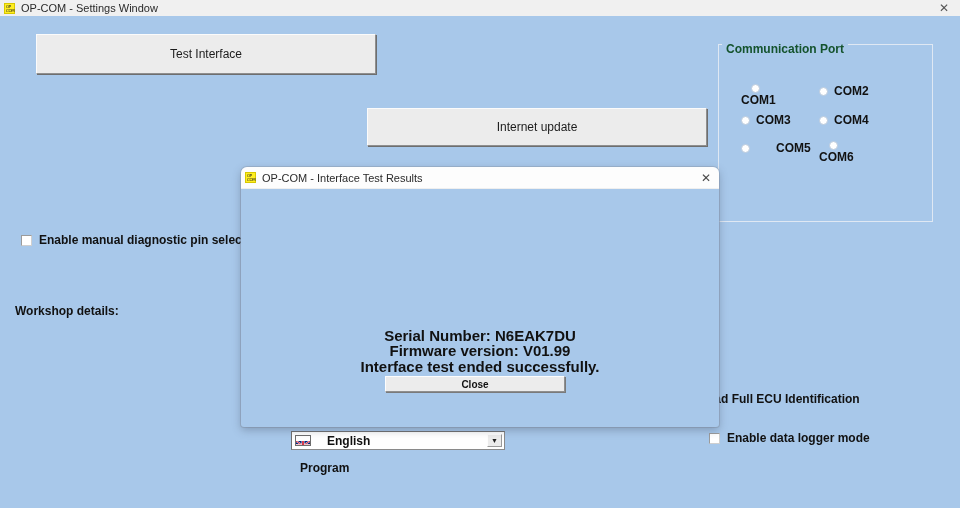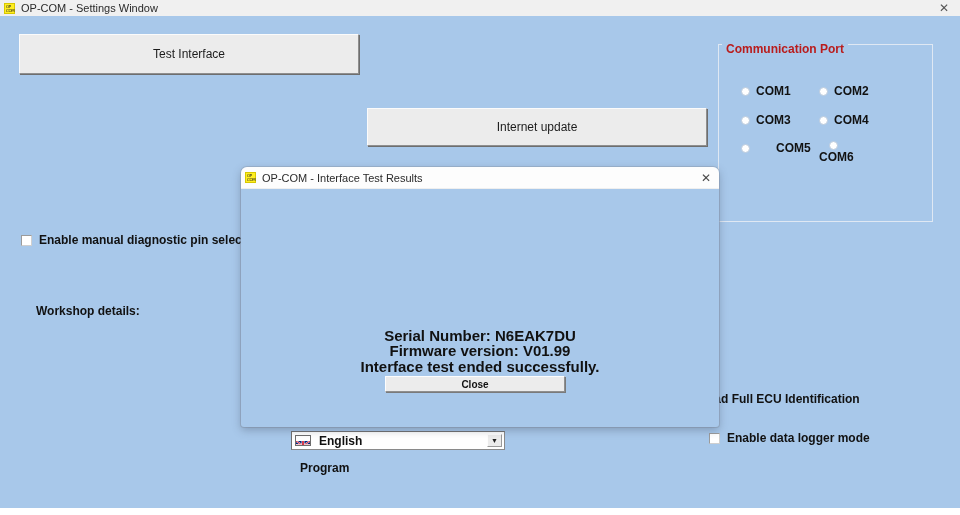--- a/index.html
+++ b/index.html
@@ -93,21 +93,21 @@
     box-shadow: 1px 1px 0 #6e6e6e;
     display: flex;
     align-items: center;
     justify-content: center;
     font-size: 12px;
     color: #1c1c1c;
     box-sizing: border-box;
     cursor: default;
   }
 
-  #test-interface-btn { left: 19px; top: 18px; width: 340px; height: 40px; }
+  #test-interface-btn { left: 36px; top: 18px; width: 340px; height: 40px; }
   #internet-update-btn { left: 367px; top: 92px; width: 340px; height: 38px; }
   #save-config-btn {
     left: 350px; top: 444px; width: 242px; height: 43px;
     font-size: 13px;
   }
 
   
   .cb-row {
     position: absolute;
     display: flex;
@@ -132,60 +132,60 @@
   #cb-datalogger { left: 681px; top: 415px; padding-left: 28px; }
 
   
   .label-static {
     position: absolute;
     font-size: 12px;
     font-weight: bold;
     color: #111;
     white-space: nowrap;
   }
-  #workshop-label { left: 36px; top: 288px; }
+  #workshop-label { left: 15px; top: 288px; }
   #program-label  { left: 300px; top: 445px; }
 
   
   #comm-port-group {
     position: absolute;
     left: 718px; top: 28px;
     width: 215px; height: 178px;
     border: 1px solid #dfe8f3;
     box-sizing: border-box;
   }
   #comm-port-legend {
     position: absolute;
     left: 722px; top: 26px;
     background: #a8c8ea;
     padding: 0 4px;
     font-size: 12px;
     font-weight: bold;
-    color: #b91c1c;
+    color: #14532d;
     white-space: nowrap;
   }
   .radio-row {
     position: absolute;
     display: flex;
     align-items: center;
     font-size: 12px;
     font-weight: bold;
     color: #111;
     white-space: nowrap;
   }
   .radio-dot {
     width: 9px; height: 9px;
     border-radius: 50%;
     background: #ffffff;
     border: 1px solid #b9c9dc;
     box-sizing: border-box;
     margin-right: 6px;
     flex: none;
   }
-  #radio-com1 { left: 741px; top: 68px; }
+  #radio-com1 { left: 741px; top: 68px; flex-direction: column; }
   #radio-com2 { left: 819px; top: 68px; }
   #radio-com3 { left: 741px; top: 97px; }
   #radio-com4 { left: 819px; top: 97px; }
   #radio-com5 { left: 741px; top: 125px; gap: 20px; }
   #radio-com6 { left: 819px; top: 125px; flex-direction: column; }
 
   
   #language-combo {
     position: absolute;
     left: 291px; top: 415px;
@@ -205,21 +205,21 @@
     flex: none;
     position: relative;
     overflow: hidden;
     border: 1px solid #6d6d6d;
     box-sizing: border-box;
   }
   #language-text {
     font-size: 12px;
     font-weight: bold;
     color: #111;
-    margin-left: 8px;
+    margin-left: 16px;
     white-space: nowrap;
   }
   #language-arrow {
     position: absolute;
     right: 2px; top: 2px;
     width: 15px; height: 13px;
     background: #ececec;
     border: 1px solid #9a9a9a;
     border-top-color: #fdfdfd;
     border-left-color: #fdfdfd;

